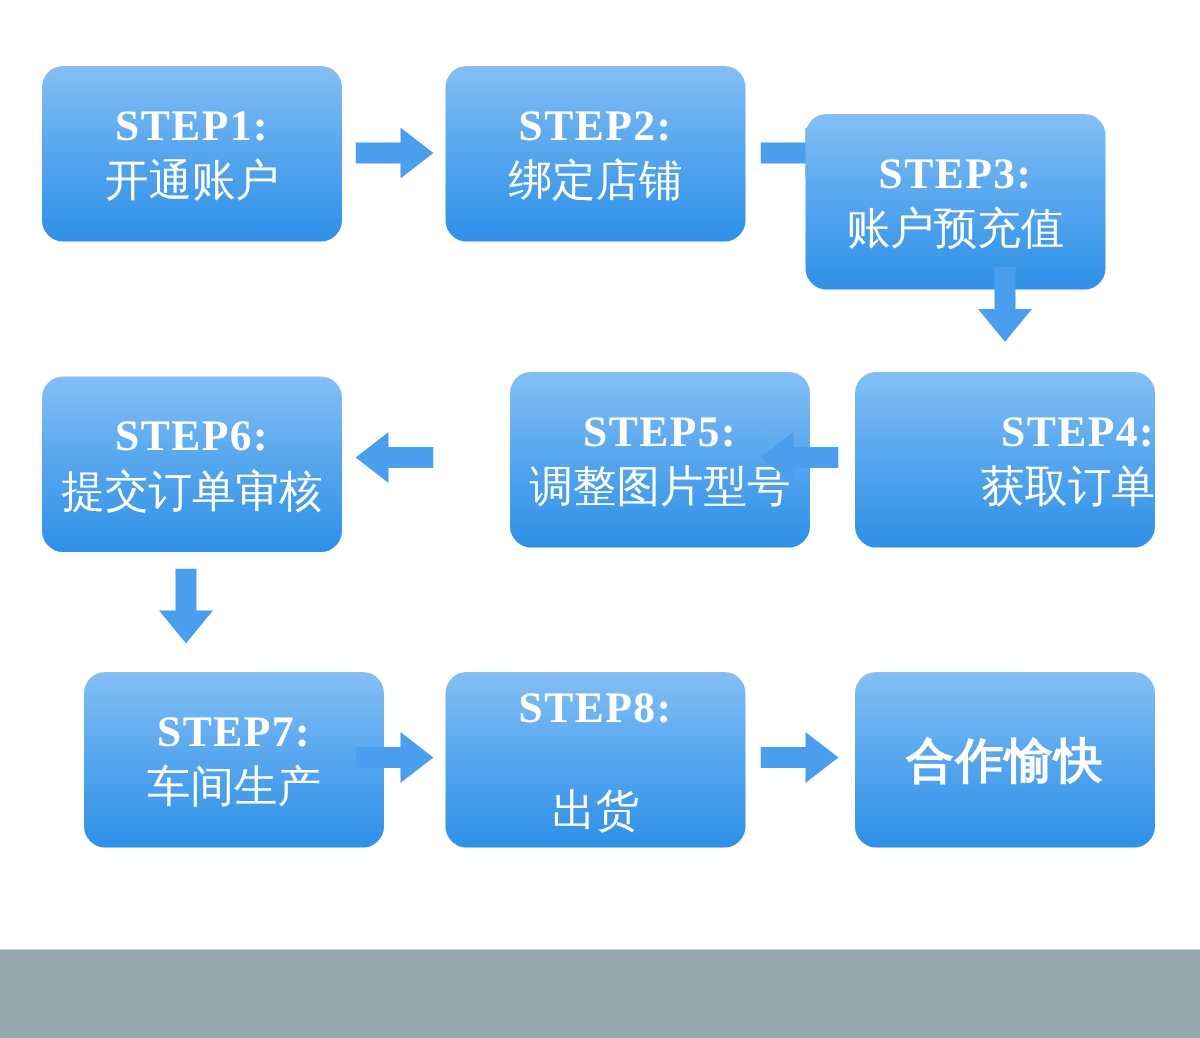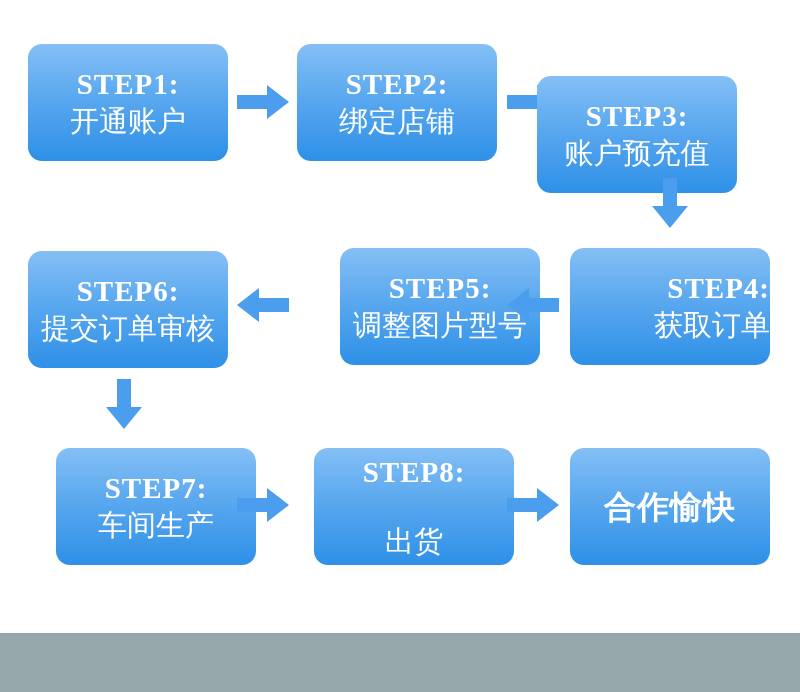--- a/index.html
+++ b/index.html
@@ -50,21 +50,21 @@
   }
 
   
   .r1c1 { left: 28px;  top: 44px; }
   .r1c2 { left: 297px; top: 44px; }
   .r1c3 { left: 537px; top: 44px; margin-top: 32px; }
   .r2c1 { left: 28px;  top: 251px; }
   .r2c2 { left: 311px; top: 248px; margin-left: 29px; }
   .r2c3 { left: 570px; top: 248px; align-items: flex-end; }
   .r3c1 { left: 28px;  top: 448px; margin-left: 28px; }
-  .r3c2 { left: 314px; top: 448px; gap: 32px; }
+  .r3c2 { left: 297px; top: 448px; gap: 32px; }
   .r3c3 { left: 570px; top: 448px; }
 </style>
 </head>
 <body>
 
 <div class="canvas">
 
   <div class="box r1c1">
     <div class="step-label">STEP1:</div>
     <div class="step-title">开通账户</div>

